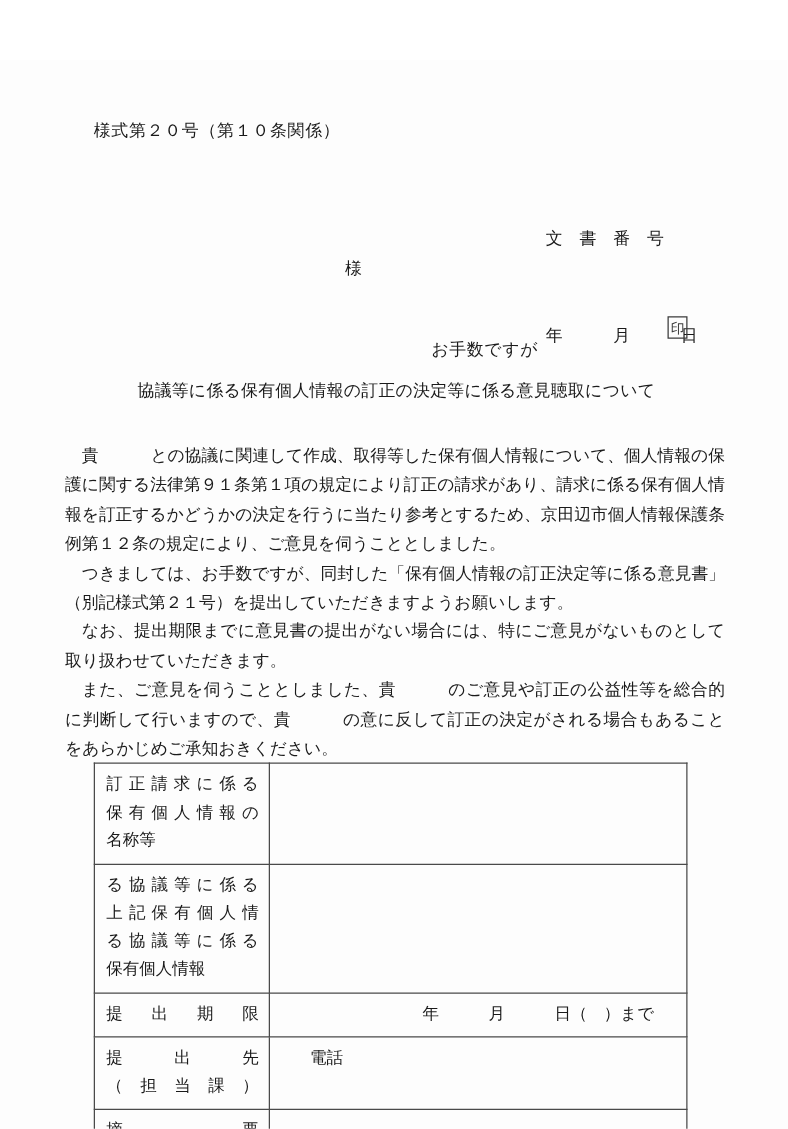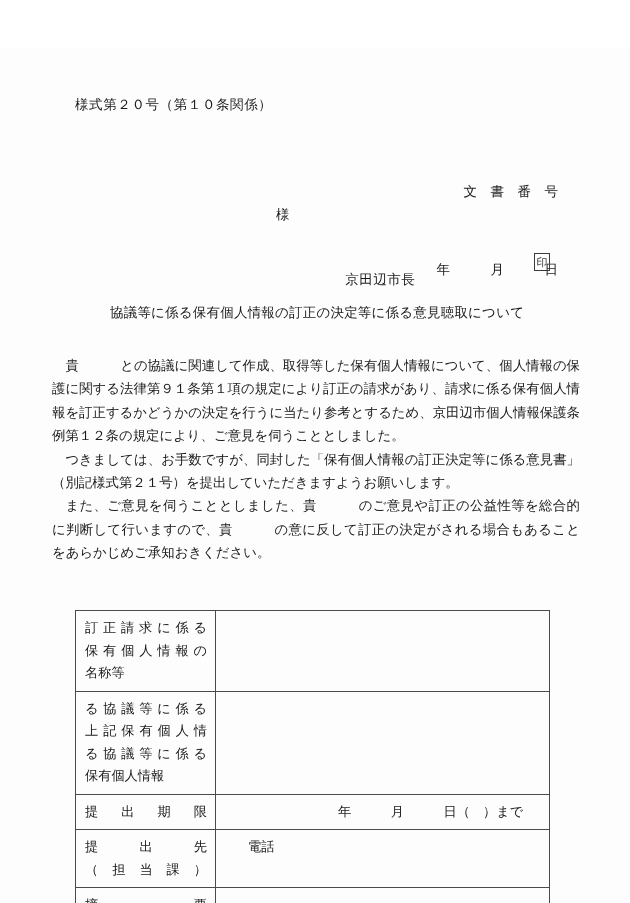--- a/index.html
+++ b/index.html
@@ -39,21 +39,21 @@
   
   .doc-meta {
     position: absolute;
     right: 72px;
     top: 78px;
     text-align: left;
     font-size: 13.5px;
     line-height: 26px;
     white-space: pre;
   }
-  .doc-meta div { text-align: right; }
+  .doc-meta div { text-align: left; }
 
   
   .addressee {
     position: absolute;
     left: 276px;
     top: 158px;
     font-size: 13.5px;
     white-space: pre;
   }
 
@@ -172,29 +172,30 @@
   <div class="form-no">様式第２０号（第１０条関係）</div>
 
   <div class="doc-meta">
     <div>文　書　番　号</div>
     <div>年　　　月　　　日</div>
   </div>
 
   <div class="addressee">様</div>
 
   <div class="issuer-row">
-    <span class="issuer-name">京田辺市長</span>
+    <span class="issuer-name">お手数ですが</span>
     <span class="seal">印</span>
   </div>
 
   <div class="subject">協議等に係る保有個人情報の訂正の決定等に係る意見聴取について</div>
 
   <div class="body-text">
     <p><span>貴</span><span class="gap"></span><span>との協議に関連して作成、取得等した保有個人情報について、個人情報の保護に関する法律第９１条第１項の規定により訂正の請求があり、請求に係る保有個人情報を訂正するかどうかの決定を行うに当たり参考とするため、京田辺市個人情報保護条例第１２条の規定により、ご意見を伺うこととしました。</span></p>
     <p>つきましては、お手数ですが、同封した「保有個人情報の訂正決定等に係る意見書」（別記様式第２１号）を提出していただきますようお願いします。</p>
+    <p>なお、提出期限までに意見書の提出がない場合には、特にご意見がないものとして取り扱わせていただきます。</p>
     <p><span>また、ご意見を伺うこととしました、貴</span><span class="gap"></span><span>のご意見や訂正の公益性等を総合的に判断して行いますので、貴</span><span class="gap"></span><span>の意に反して訂正の決定がされる場合もあることをあらかじめご承知おきください。</span></p>
   </div>
 
   <table class="form-table">
     <tbody>
       <tr class="row-name">
         <td class="label">
           <span class="lbl-spread">訂正請求に係る</span>
           <span class="lbl-spread">保有個人情報の</span>
           <span class="lbl-plain">名称等</span>

